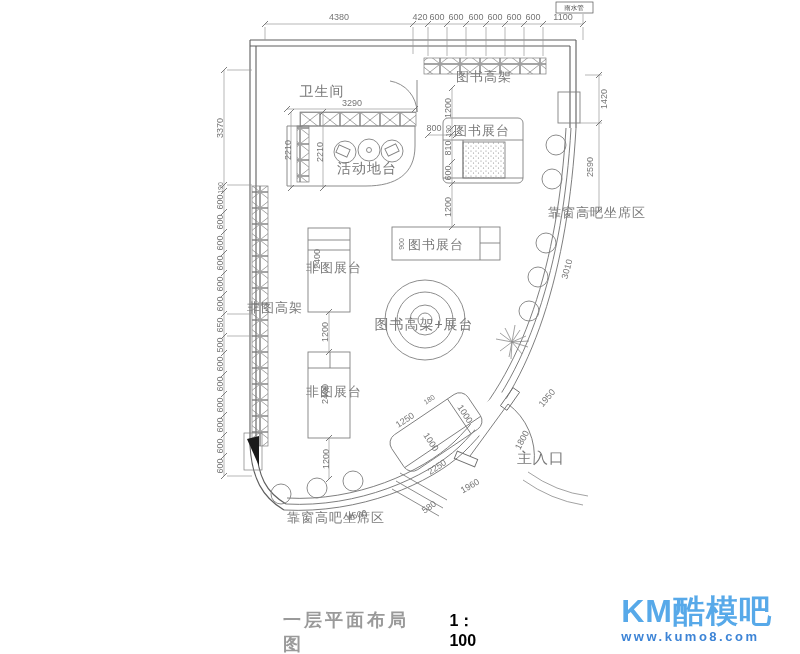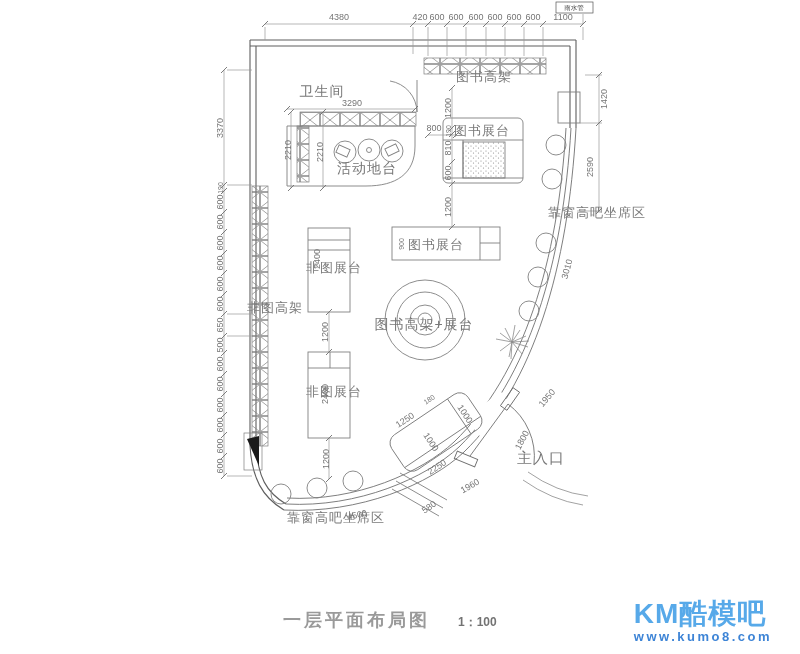--- a/index.html
+++ b/index.html
@@ -8,23 +8,23 @@
   svg{position:absolute;left:0;top:0;}
   svg text{font-family:"Liberation Sans",sans-serif;fill:#757575;}
   .d{font-size:9px;text-anchor:middle;}
   .dsm{font-size:7px;text-anchor:middle;}
   .lbl{font-size:13px;text-anchor:middle;fill:#7a7a7a;letter-spacing:1px;}
   .lbl2{font-size:14px;text-anchor:middle;fill:#787878;letter-spacing:1px;}
   .tiny{font-size:6.5px;text-anchor:middle;fill:#444;}
   #titleblock{position:absolute;left:283px;top:608px;width:215px;}
   #titlerow{display:flex;align-items:baseline;gap:28px;color:#9e9e9e;}
   #title-main{font-size:18px;letter-spacing:3px;font-weight:bold;color:#9a9a9a;}
-  #title-scale{font-size:12px;font-weight:bold;color:#737373;}
+  #title-scale{font-size:16px;font-weight:bold;color:#000000;}
   #watermark{position:absolute;right:22px;bottom:10px;text-align:left;line-height:1.05;}
-  #wm-brand{font-size:28px;font-weight:bold;letter-spacing:1px;}
+  #wm-brand{font-size:32px;font-weight:bold;letter-spacing:1px;text-align:right;}
   #wm-site{font-size:13px;font-weight:bold;letter-spacing:2.5px;margin-top:2px;}
 </style>
 </head>
 <body>
 
 <div id="stage">
 
 <svg width="800" height="654" viewBox="0 0 800 654">
   <defs>
     <pattern id="xbox" width="20" height="16" patternUnits="userSpaceOnUse">

